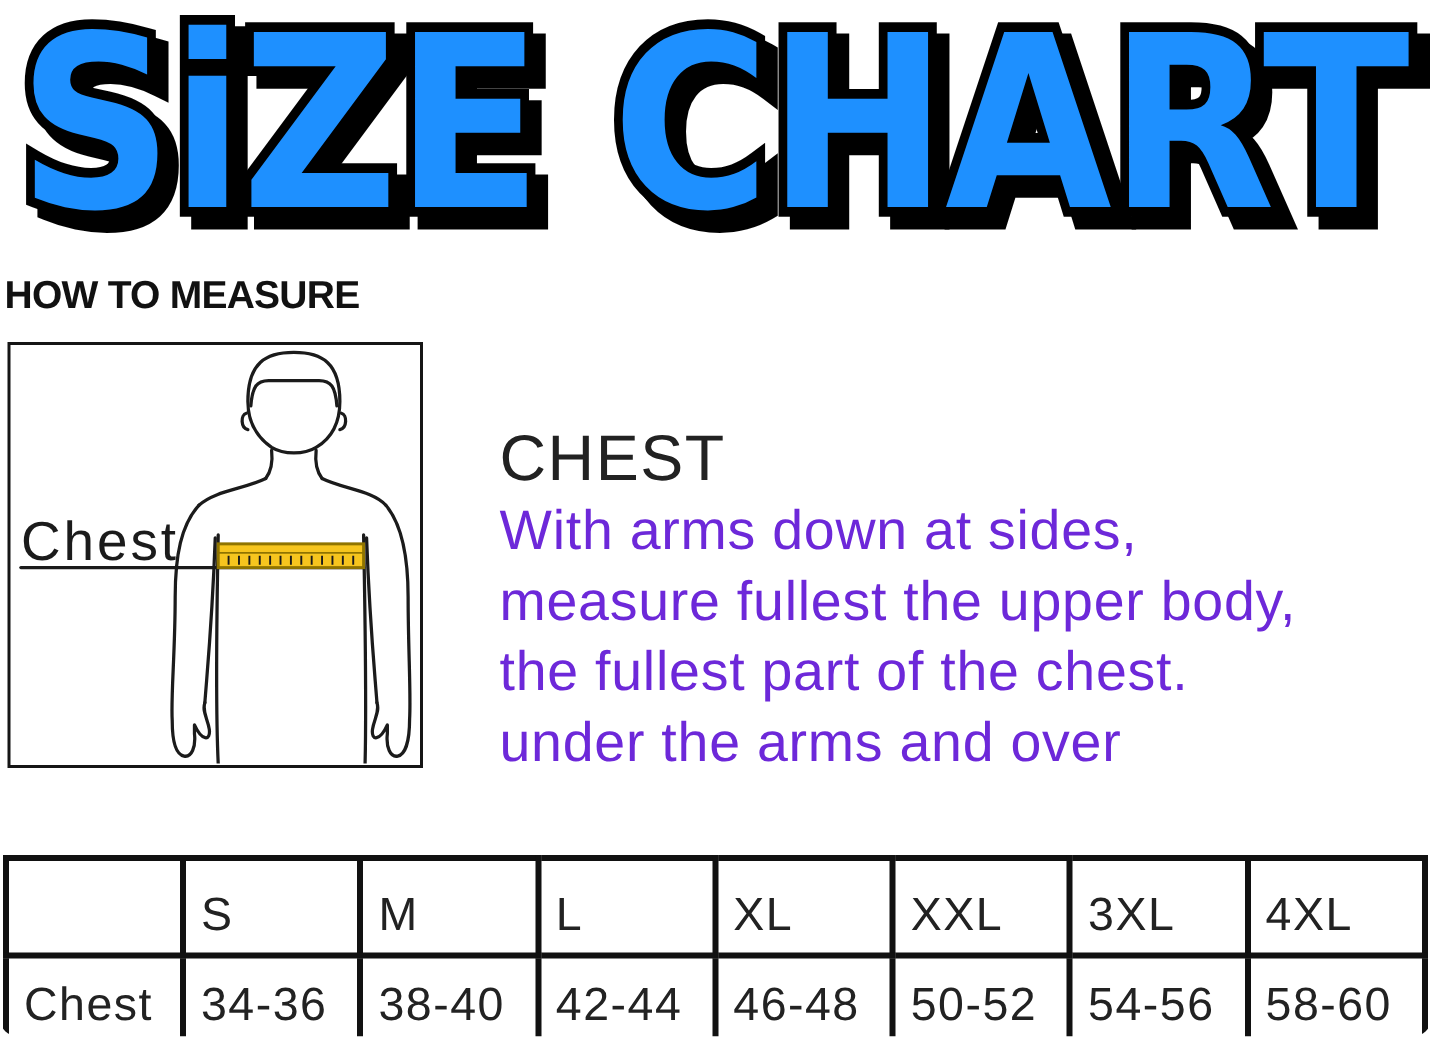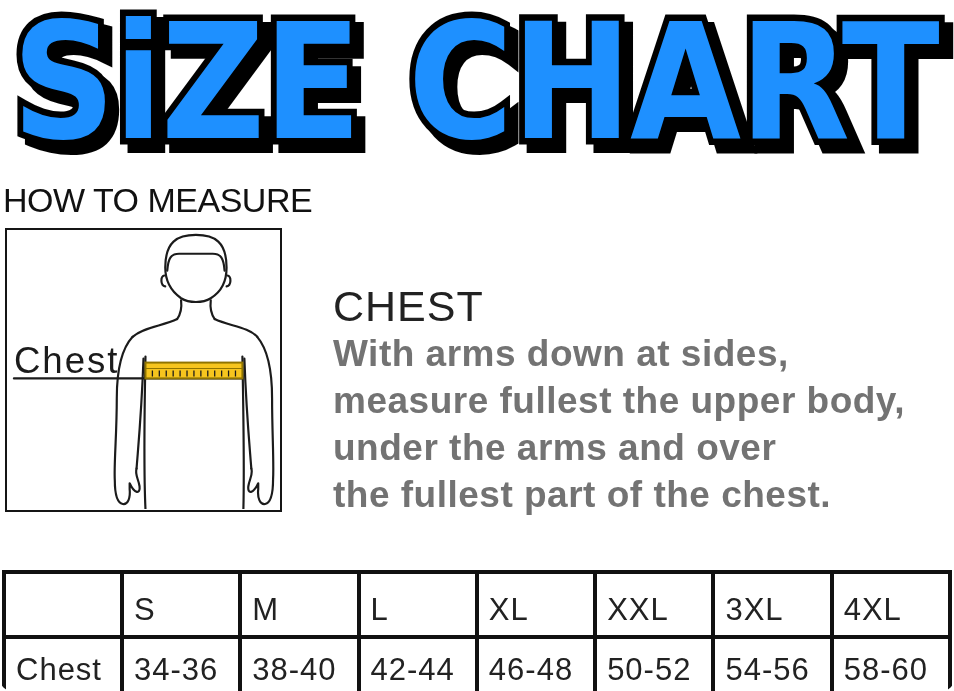--- a/index.html
+++ b/index.html
@@ -10,39 +10,39 @@
   
   .title-svg{position:absolute;left:0;top:0;overflow:visible;}
   .title-svg text{
     font-family:"DejaVu Sans",sans-serif;
     font-weight:bold;
     letter-spacing:-2px;
   }
   
   .htm-heading{
     position:absolute;left:3px;top:181px;
-    font-size:34px;font-weight:normal;letter-spacing:-0.5px;color:#111;
+    font-size:26px;font-weight:bold;letter-spacing:-0.5px;color:#111;
   }
   
   .figure-box{
     position:absolute;left:5px;top:228px;width:277px;height:284px;
     border:2.5px solid #151515;box-sizing:border-box;background:#fff;
   }
   .figure-box svg{display:block;}
   .fig-line{fill:none;stroke:#1b1b1b;stroke-width:2.2;stroke-linecap:round;stroke-linejoin:round;}
   .chest-label-text{
     font-family:"Liberation Sans",sans-serif;font-size:37px;letter-spacing:2px;fill:#1b1b1b;
   }
   
   .instructions{position:absolute;left:333px;top:282px;}
   .chest-heading{
     font-size:43px;line-height:48px;color:#222;letter-spacing:1px;margin:0;
   }
   .instr-line{
-    font-size:37px;line-height:47px;color:#737373;letter-spacing:0.5px;white-space:nowrap;font-weight:bold;
+    font-size:37px;line-height:47px;color:#6d28d9;letter-spacing:0.5px;white-space:nowrap;
   }
   
   .size-table-wrap{position:absolute;left:2px;top:570px;width:950px;}
   table.size-table{
     border-collapse:collapse;table-layout:fixed;width:950px;
   }
   table.size-table td{
     border:4px solid #111;vertical-align:bottom;
     padding:0 0 7px 10px;font-size:31px;color:#222;letter-spacing:1px;
     overflow:hidden;white-space:nowrap;
@@ -100,22 +100,22 @@
       </g>
 
       <text class="chest-label-text" x="7" y="145">Chest</text>
     </svg>
   </div>
 
   <div class="instructions">
     <div class="chest-heading">CHEST</div>
     <div class="instr-line">With arms down at sides,</div>
     <div class="instr-line">measure fullest the upper body,</div>
+    <div class="instr-line">the fullest part of the chest.</div>
     <div class="instr-line">under the arms and over</div>
-    <div class="instr-line">the fullest part of the chest.</div>
   </div>
 
   <div class="size-table-wrap">
     <table class="size-table">
       <colgroup>
         <col class="first">
         <col>
           <col>
           <col>
           <col>

